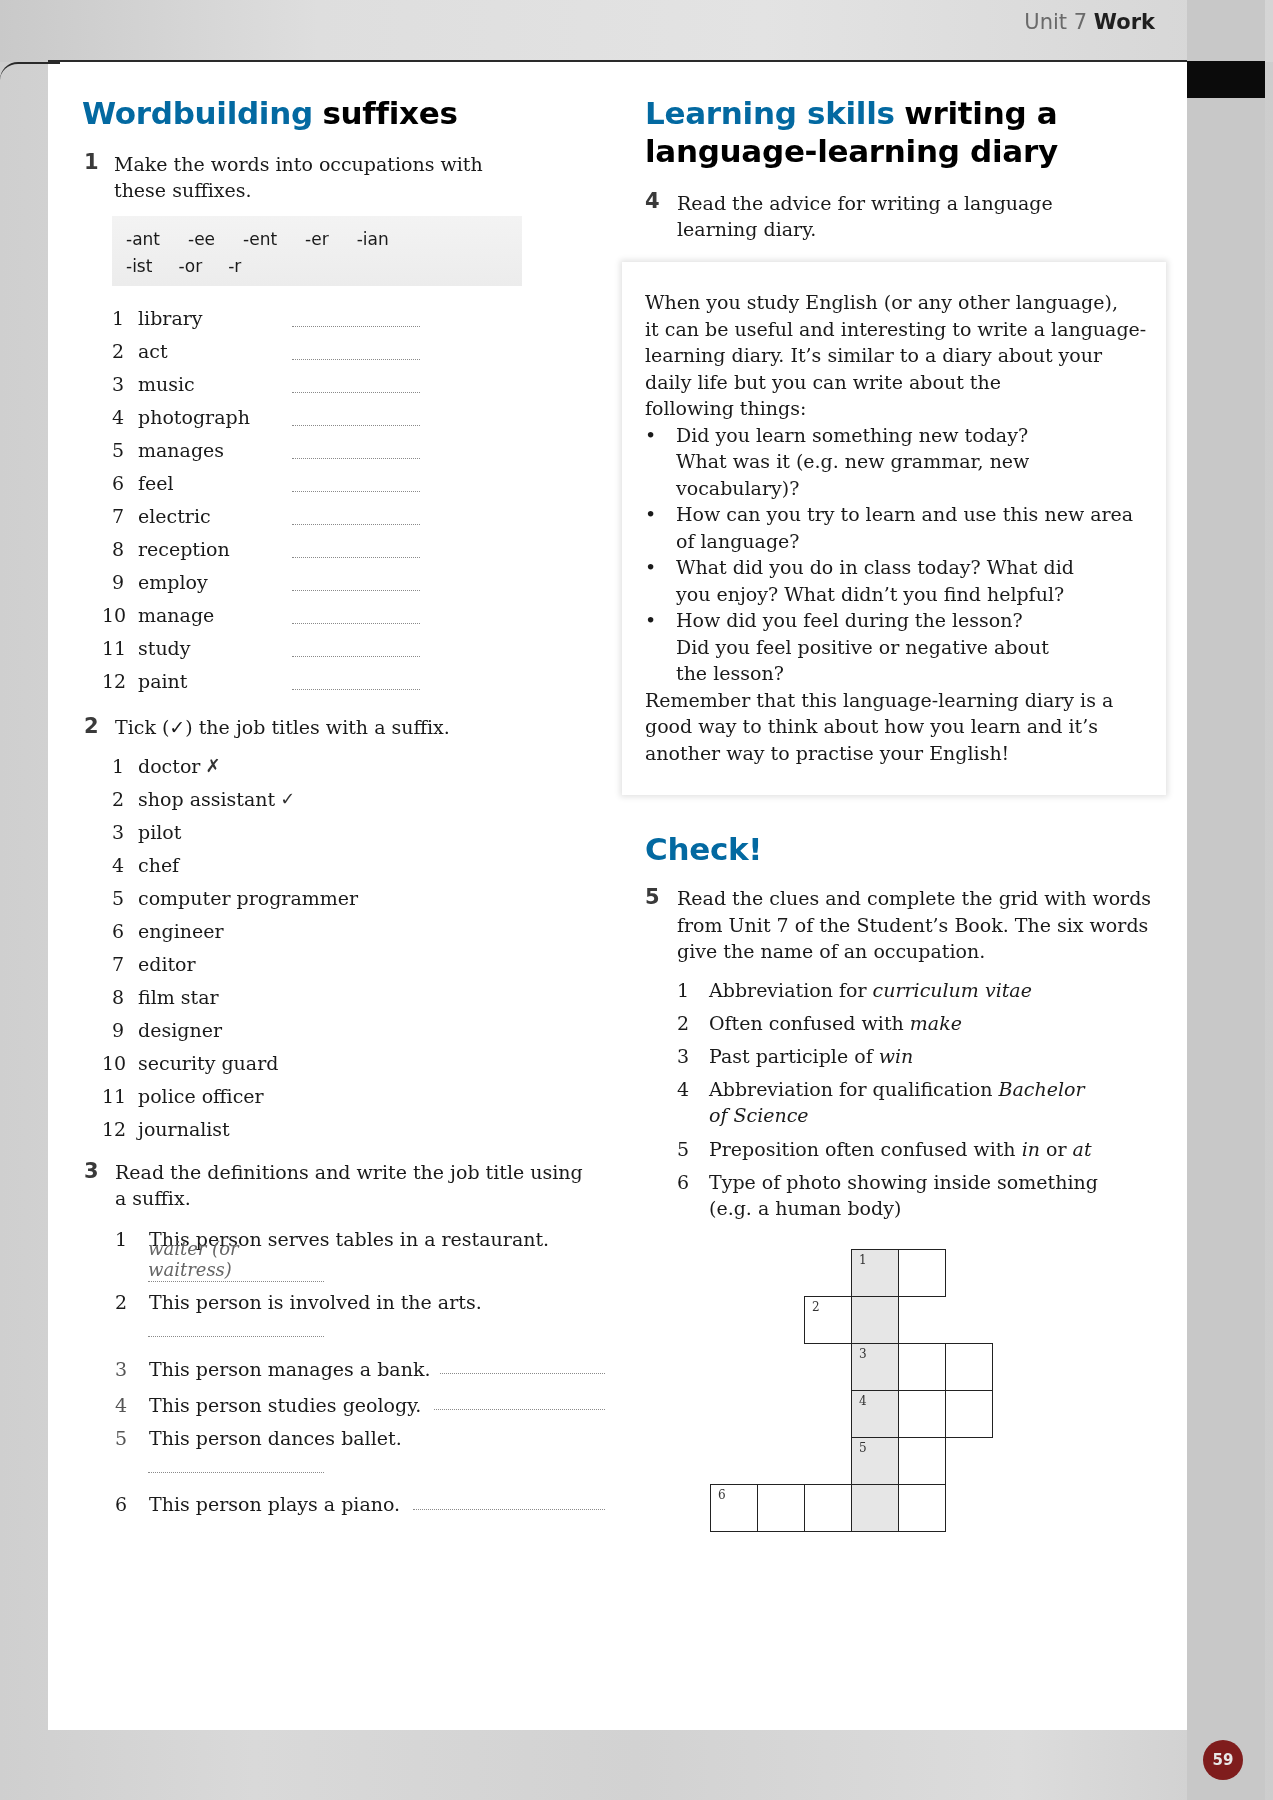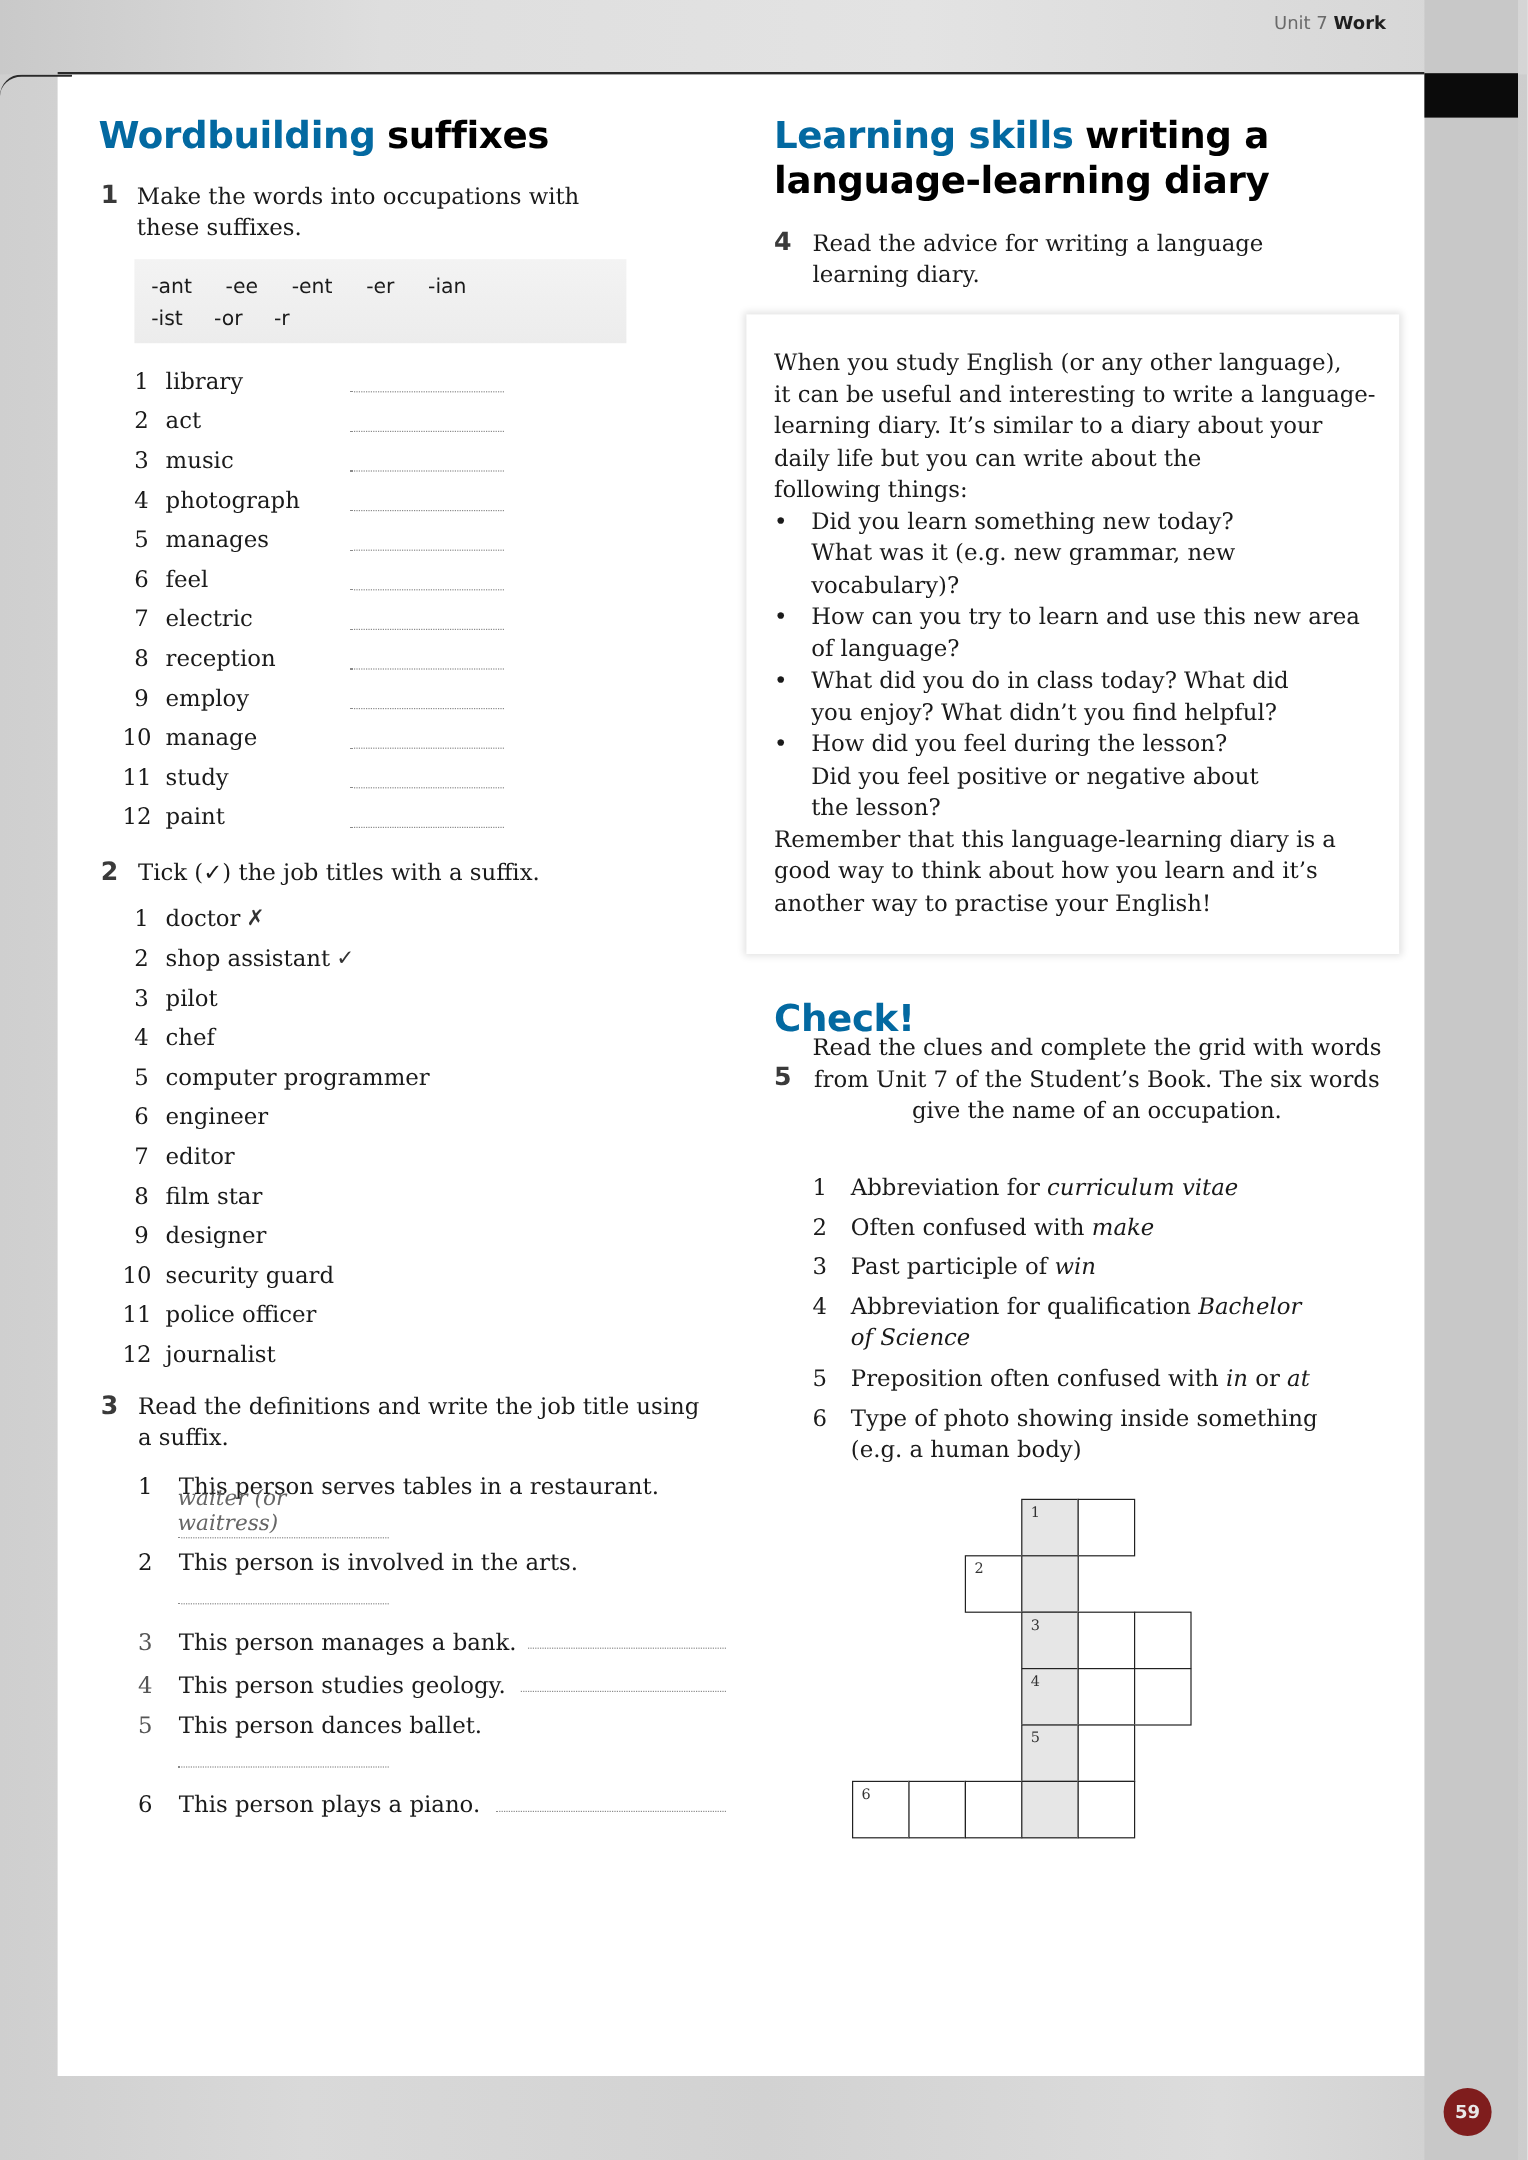--- a/index.html
+++ b/index.html
@@ -9,21 +9,21 @@
     background: linear-gradient(90deg, #cfcfcf 0%, #d9d9d9 20%, #d2d2d2 50%, #dcdcdc 80%, #cdcdcd 100%);
     font-family: "DejaVu Serif", "Liberation Serif", serif;
     color: #1a1a1a;
   }
   .topband {
     position: absolute; left: 0; top: 0; width: 1273px; height: 62px;
     background: linear-gradient(90deg, #c9c9c9 0%, #dedede 25%, #e3e3e3 60%, #d5d5d5 100%);
   }
   .unit-label {
     position: absolute; right: 118px; top: 10px;
-    font-family: "DejaVu Sans", "Liberation Sans", sans-serif; font-size: 15px; color: #6a6a6a;
+    font-family: "DejaVu Sans", "Liberation Sans", sans-serif; font-size: 21px; color: #6a6a6a;
   }
   .unit-label b { color: #1f1f1f; font-weight: bold; }
   .page {
     position: absolute; left: 48px; top: 60px; width: 1139px; height: 1670px;
     background: #ffffff;
     border-top: 2px solid #2a2a2a;
   }
   .swoosh {
     position: absolute; left: 0; top: 62px; width: 60px; height: 18px;
     border-top: 2px solid #2a2a2a; border-radius: 60px 0 0 0;
@@ -344,21 +344,21 @@
     <div class="advice-text" style="top:686.5px;">Remember that this language-learning diary is a</div>
     <div class="advice-text" style="top:713px;">good way to think about how you learn and it’s</div>
     <div class="advice-text" style="top:739.5px;">another way to practise your English!</div>
   </div>
 
 <div class="abs h-sans" style="left:645px; top:830px;">
   <span class="light">Check!</span>
 </div>
 
 <div class="ex-num" style="left:645px; top:885px;">5</div>
-<div class="abs txt" style="left:677px; top:860px; line-height:26.5px;text-align:center;">
+<div class="abs txt" style="left:677px; top:885px; line-height:26.5px;">
   <div>Read the clues and complete the grid with words</div>
   <div>from Unit 7 of the Student’s Book. The six words</div>
   <div>give the name of an occupation.</div>
 </div>
 
 <div id="clues">
     <div class="clue" style="left:677px; top:977px;">
       <span class="n">1</span>
       <div>
         <div><span>Abbreviation for </span><i>curriculum vitae</i></div>

